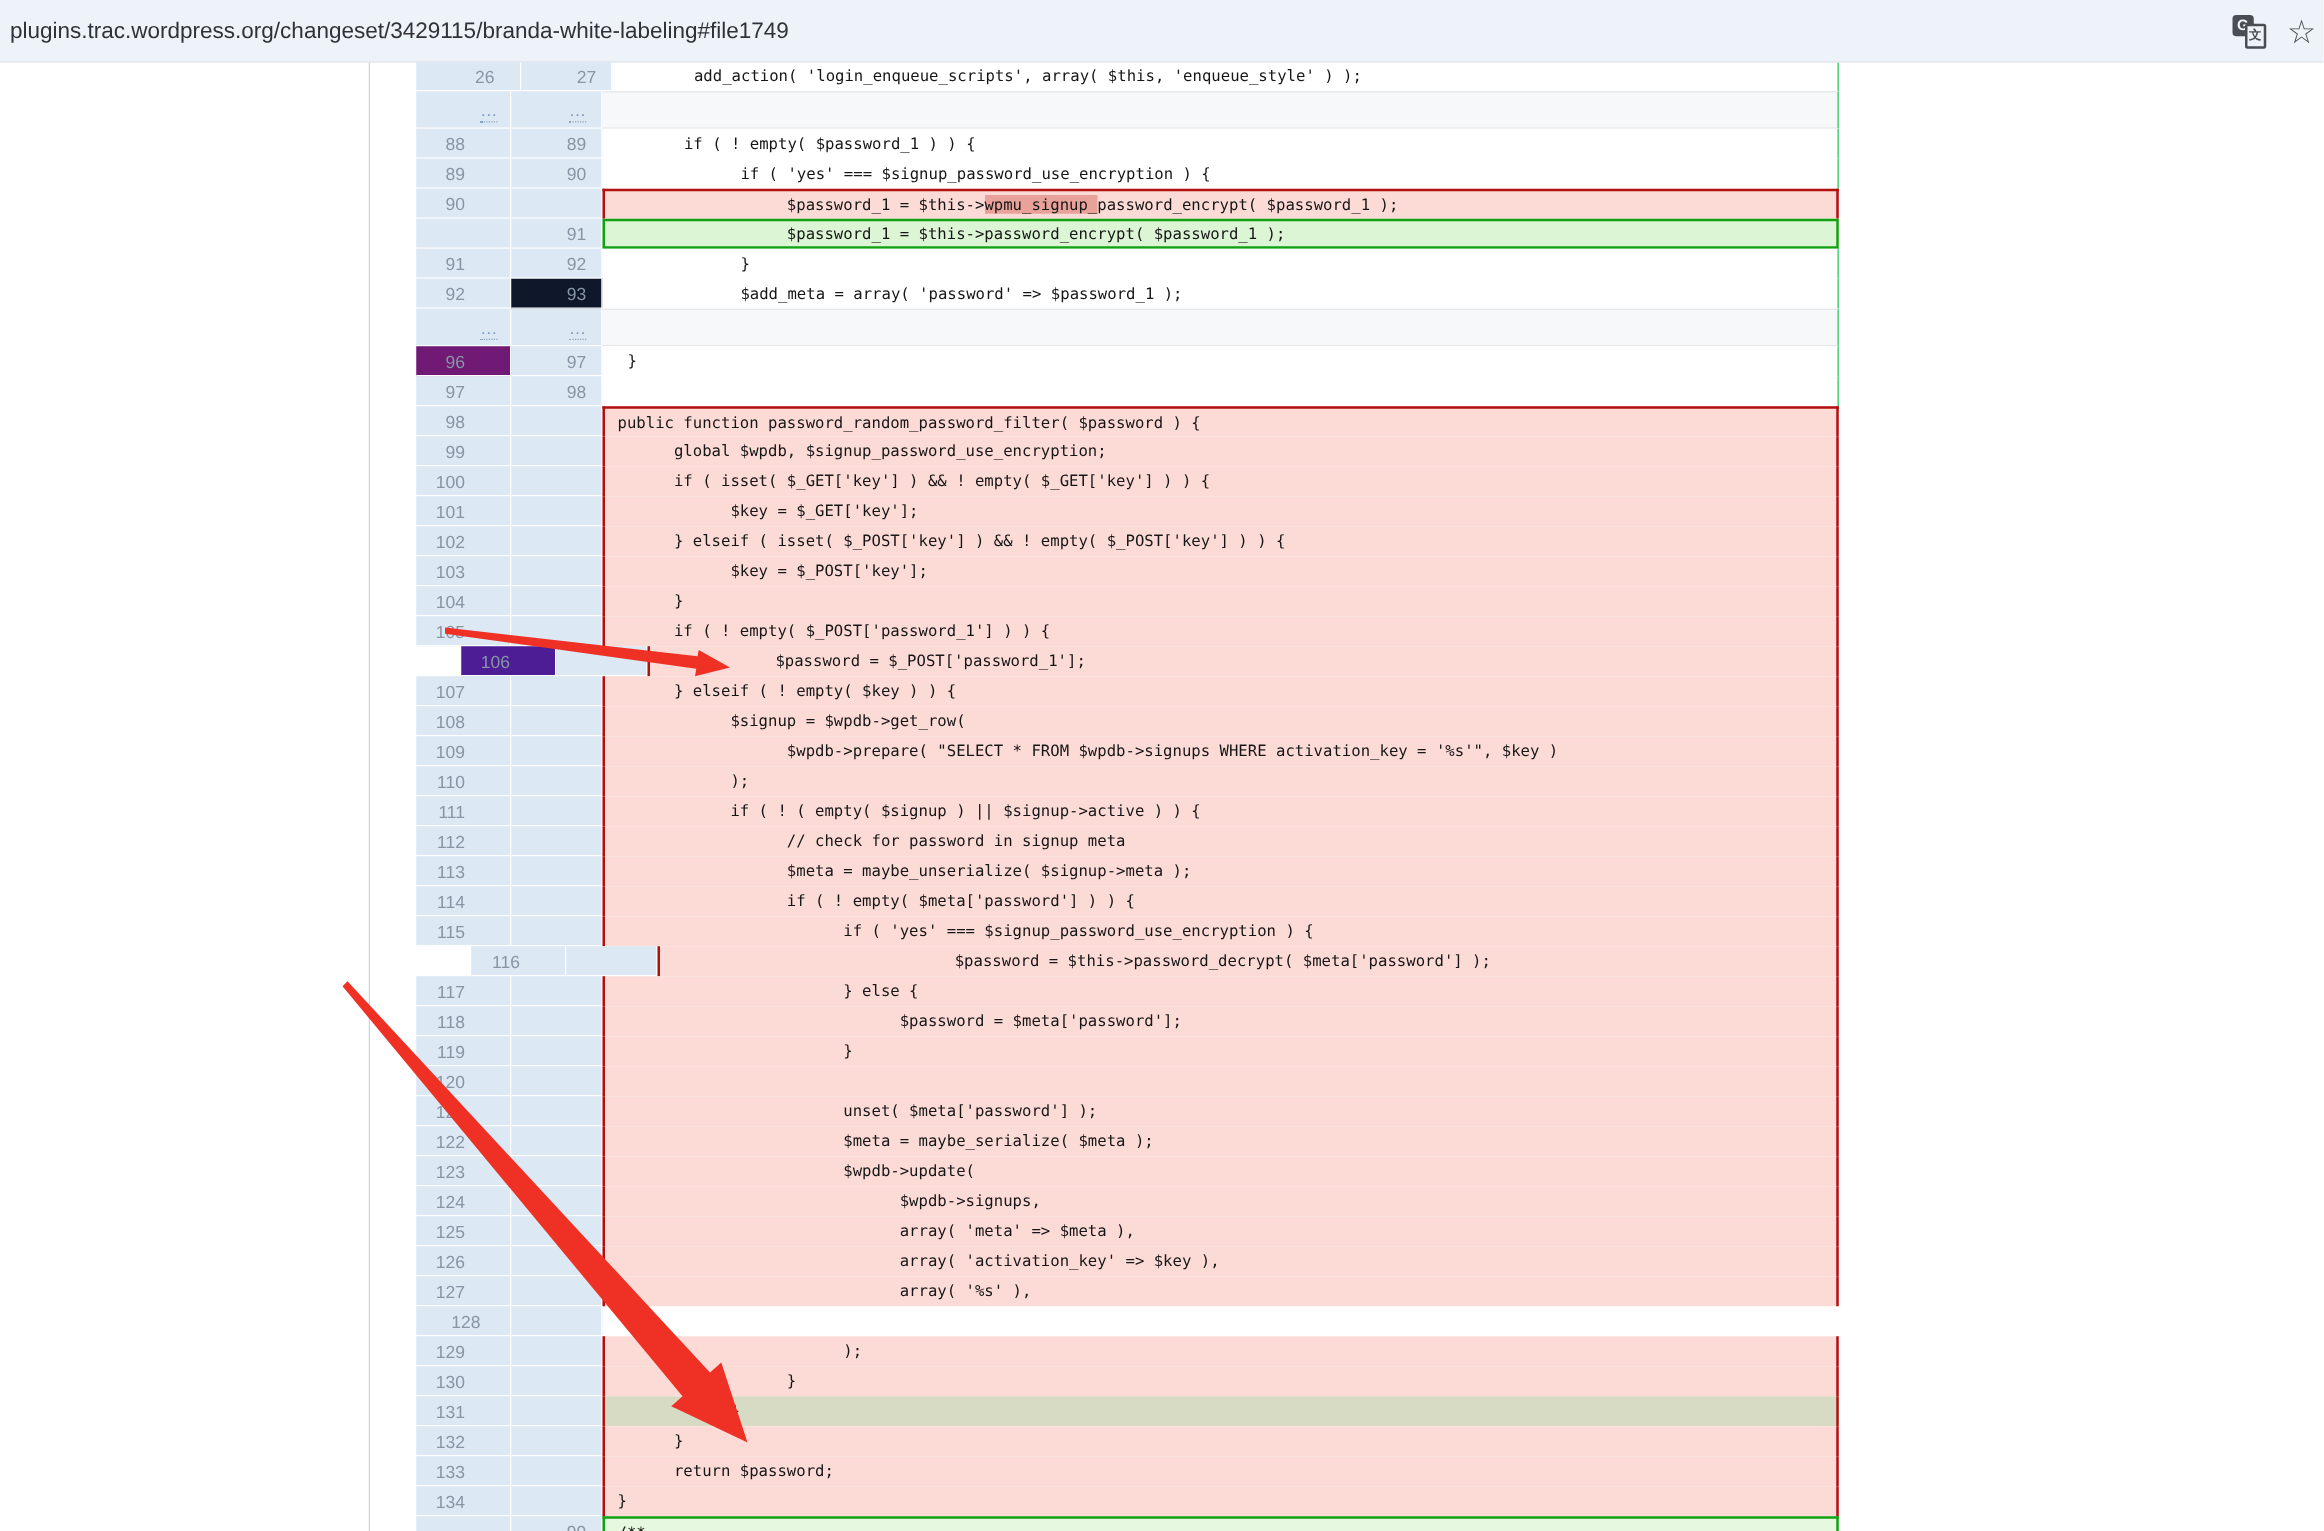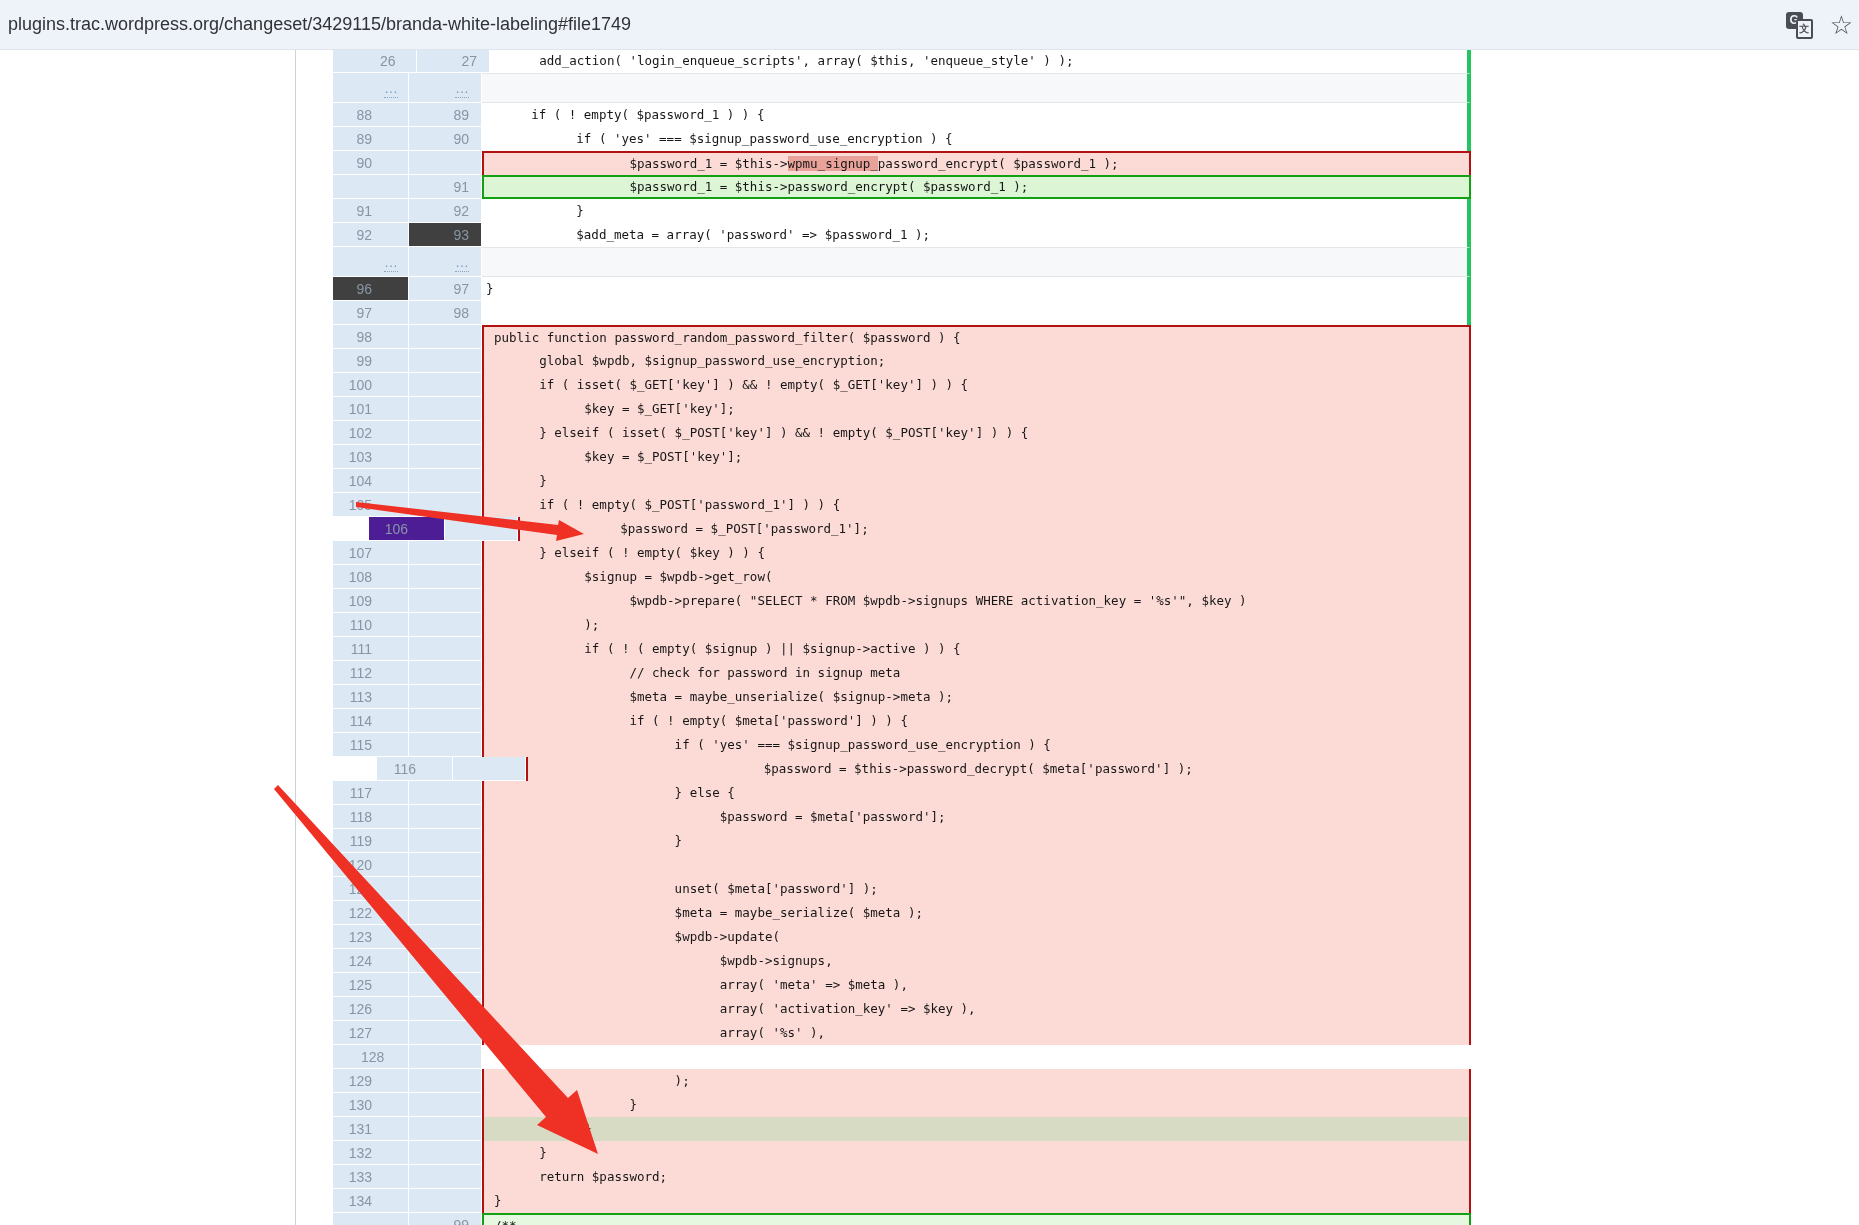--- a/index.html
+++ b/index.html
@@ -42,22 +42,22 @@
     text-align:right;padding-right:36px;color:#8795a5;
     font-size:14px;line-height:24px;cursor:pointer;
   }
   .num.n2{width:73px;padding-right:12px;}
   .skip .num{line-height:30px;color:#7d9cc0;}
   .skip .num.n1{padding-right:10px;}
   .skip .num b{font-weight:normal;border-bottom:1px dotted #8aa5c0;padding-bottom:1px;}
   .code{
     flex:1;box-sizing:border-box;background:#ffffff;
     font-family:"DejaVu Sans Mono",monospace;font-size:12.5px;line-height:24px;
-    white-space:pre;color:#161616;padding-left:4px;
-    border-right:4px solid #22c55e;overflow:hidden;
+    white-space:pre;color:#161616;padding-left:20px;
+    border-right:1px solid #22c55e;overflow:hidden;
   }
   .skip .code{background:#f7f8fa;border-top:1px solid #e5e6e8;border-bottom:1px solid #e5e6e8;line-height:28px;}
   
   .del .code,.del-khaki .code{
     background:var(--removed-bg);
     border-left:2px solid var(--removed-border);
     border-right:2px solid var(--removed-border);
     padding-left:10px;
   }
   .del-khaki .code{background:var(--target-bg);}
@@ -126,30 +126,30 @@
       <div class="num n2" style="background: rgb(220, 232, 243);">91</div>
       <div class="code">                  $password_1 = $this-&gt;password_encrypt( $password_1 );</div>
     </div>
     <div class="row context">
       <div class="num n1" style="background: rgb(220, 232, 243);">91</div>
       <div class="num n2" style="background: rgb(220, 232, 243);">92</div>
       <div class="code">            }</div>
     </div>
     <div class="row context">
       <div class="num n1" style="background: rgb(220, 232, 243);">92</div>
-      <div class="num n2" style="background: #404040;">93</div>
+      <div class="num n2" style="background: #0f172a;">93</div>
       <div class="code">            $add_meta = array( 'password' =&gt; $password_1 );</div>
     </div>
     <div class="row skip">
       <div class="num n1" style="background: rgb(220, 232, 243);"><b>…</b></div>
       <div class="num n2" style="background: rgb(220, 232, 243);"><b>…</b></div>
       <div class="code"></div>
     </div>
     <div class="row context">
-      <div class="num n1" style="background: #404040;">96</div>
+      <div class="num n1" style="background: #701a75;">96</div>
       <div class="num n2" style="background: rgb(220, 232, 243);">97</div>
       <div class="code">}</div>
     </div>
     <div class="row context">
       <div class="num n1" style="background: rgb(220, 232, 243);">97</div>
       <div class="num n2" style="background: rgb(220, 232, 243);">98</div>
       <div class="code"></div>
     </div>
     <div class="row del edge-top">
       <div class="num n1" style="background: rgb(220, 232, 243);">98</div>

